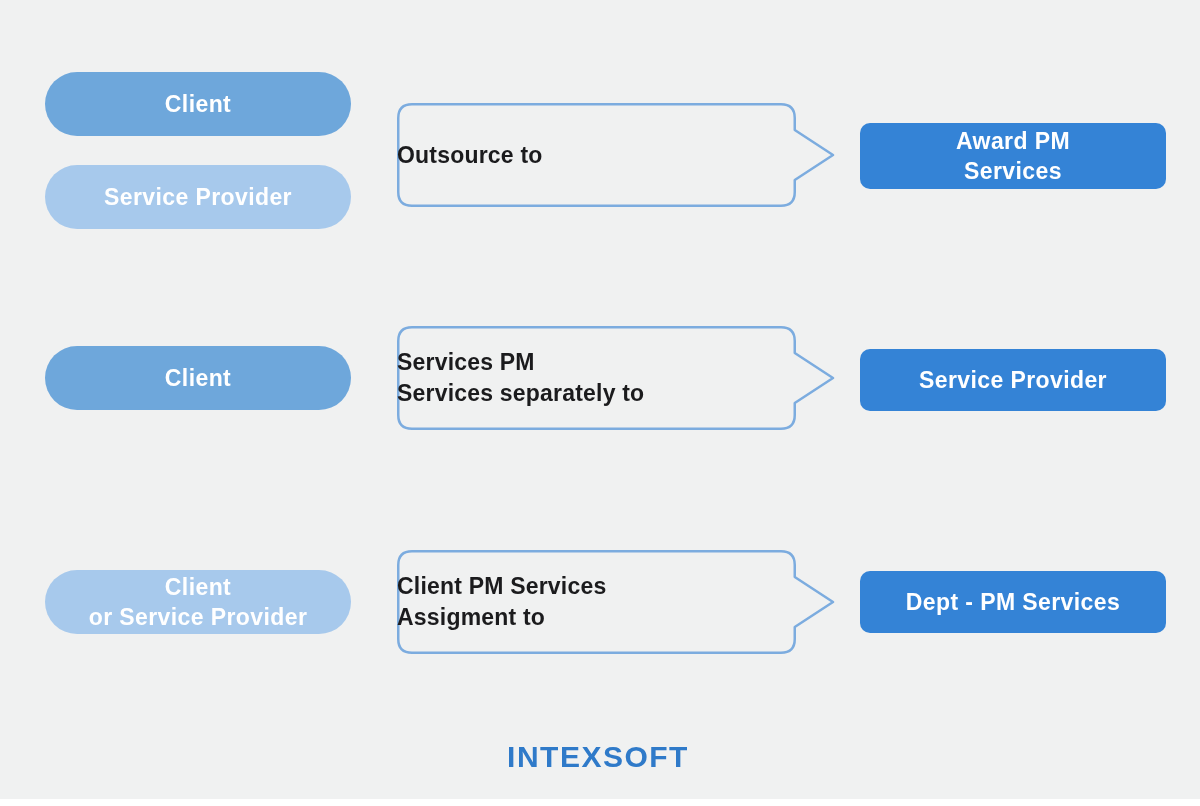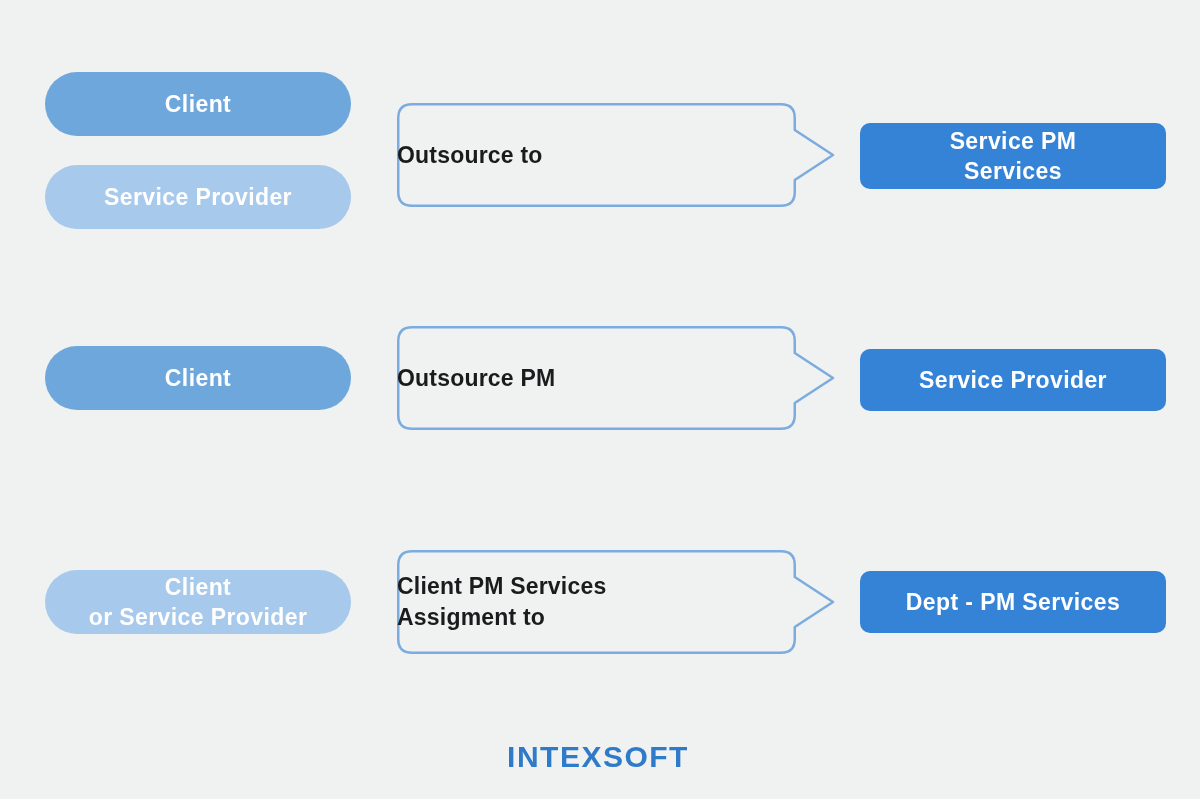--- a/index.html
+++ b/index.html
@@ -55,33 +55,34 @@
     </div>
     <div class="bubble" style="left:397px;top:103px">
       <svg width="442" height="104" viewBox="0 0 442 104">
         <path class="bubble-outline" d="M15,1.25 H384 Q397.75,1.25 397.75,15 V27 L436,52 L397.75,77 V89 Q397.75,102.75 384,102.75 H15 Q1.25,102.75 1.25,89 V15 Q1.25,1.25 15,1.25 Z"></path>
       </svg>
       <div class="txt">
         <span class="line">Outsource to</span>
       </div>
     </div>
     <div class="target" style="left:860px;top:123px;height:66px">
-      <span class="line">Service PM</span>
+      <span class="line">Award PM</span>
       <span class="line">Services</span>
     </div>
 
     <div class="pill pill-dark" style="left:45px;top:346px">
       <span class="line">Client</span>
     </div>
     <div class="bubble" style="left:397px;top:326px">
       <svg width="442" height="104" viewBox="0 0 442 104">
         <path class="bubble-outline" d="M15,1.25 H384 Q397.75,1.25 397.75,15 V27 L436,52 L397.75,77 V89 Q397.75,102.75 384,102.75 H15 Q1.25,102.75 1.25,89 V15 Q1.25,1.25 15,1.25 Z"></path>
       </svg>
       <div class="txt">
-        <span class="line">Outsource PM</span>
+        <span class="line">Services PM</span>
+        <span class="line">Services separately to</span>
       </div>
     </div>
     <div class="target" style="left:860px;top:349px;height:62px">
       <span class="line">Service Provider</span>
     </div>
 
     <div class="pill pill-light" style="left:45px;top:570px">
       <span class="line">Client</span>
       <span class="line">or Service Provider</span>
     </div>

